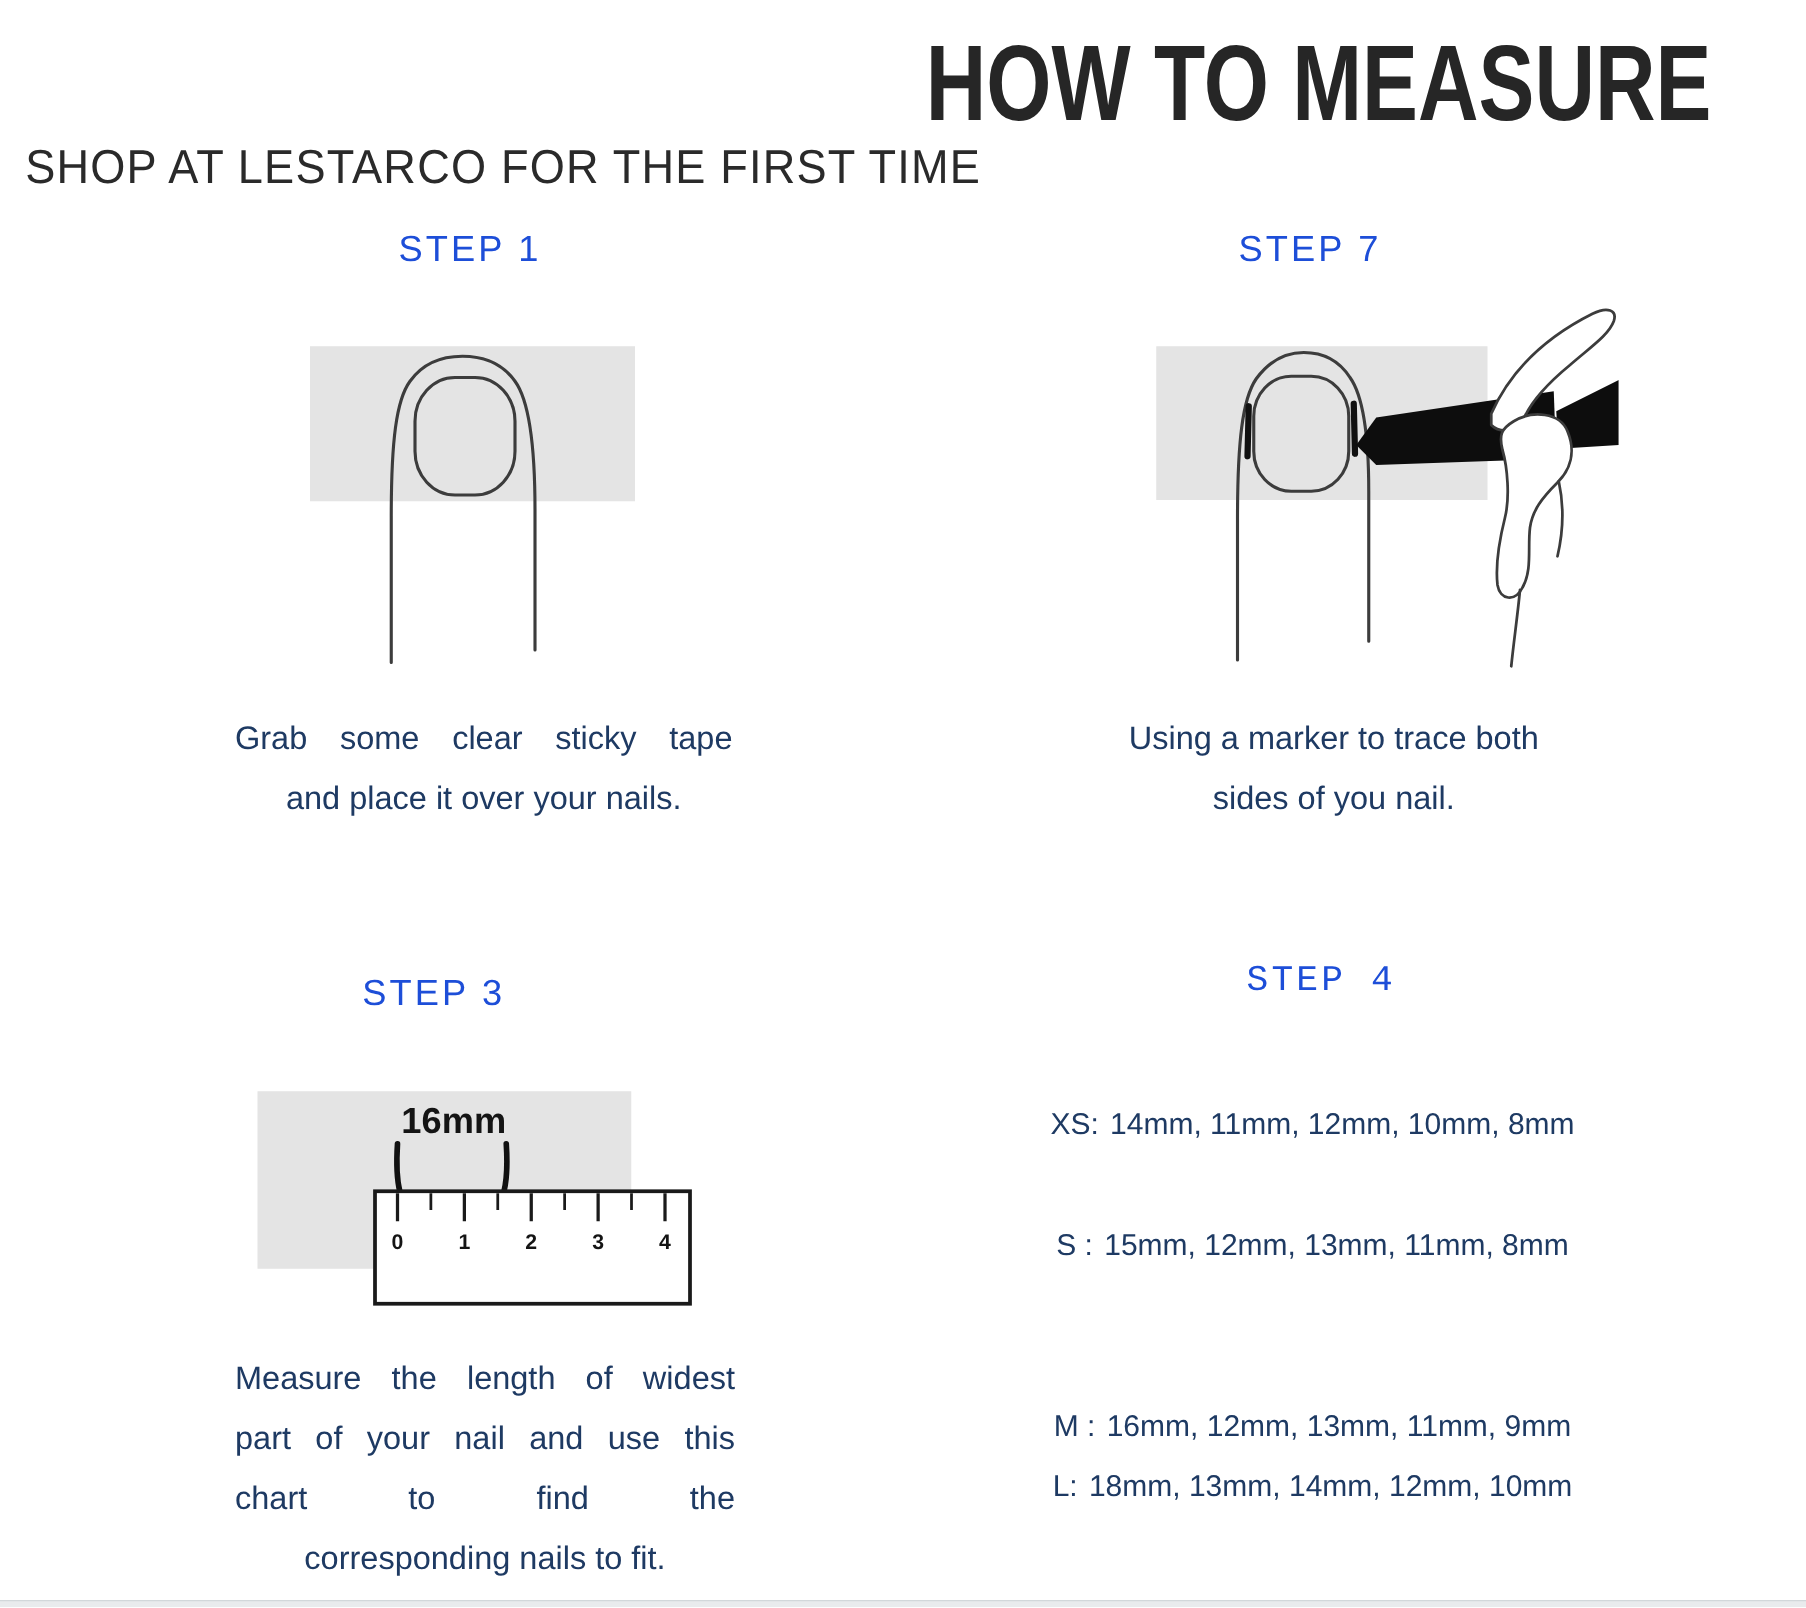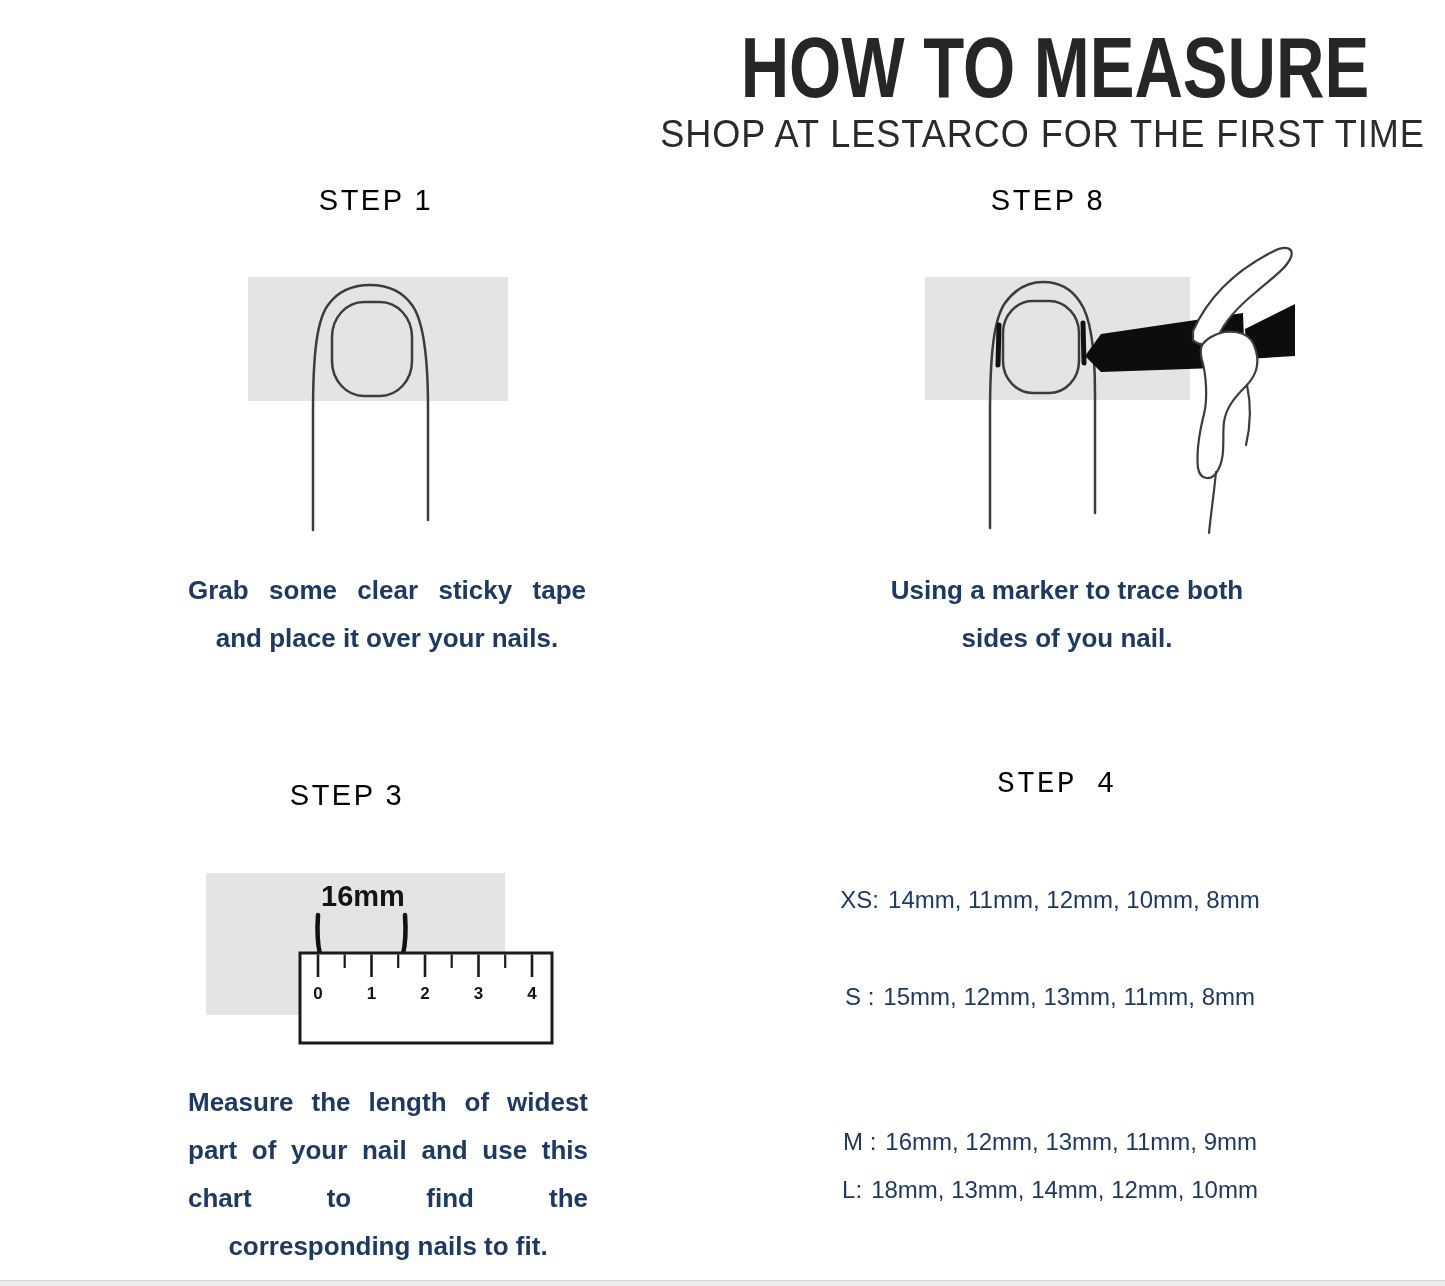--- a/index.html
+++ b/index.html
@@ -18,50 +18,49 @@
     display: inline-block;
     font-size: 86px;
     font-weight: bold;
     color: #262626;
     line-height: 1.0;
     transform: scaleX(0.78);
     transform-origin: center;
     letter-spacing: 0px;
     white-space: nowrap;
   }
-  .subtitle-wrap { top: 113px; left: 0; width: 100%; text-align: right; }
+  .subtitle-wrap { top: 113px; left: 0; width: 100%; text-align: left; }
   .subtitle-inner {
     display: inline-block;
     font-size: 38px;
     font-weight: normal;
     color: #2a2a2a;
     transform: scaleX(0.95);
     transform-origin: center;
     letter-spacing: 1px;
     white-space: nowrap;
   }
 
   .step-heading {
     font-size: 29px;
-    color: #000000;
+    color: #1d4ed8;
     letter-spacing: 2.5px;
     font-weight: 500;
     text-align: center;
     white-space: nowrap;
   }
   .h-step1 { top: 184px; left: 226px; width: 300px; }
   .h-step2 { top: 184px; left: 898px; width: 300px; }
   .h-step3 { top: 779px; left: 197px; width: 300px; }
   .h-step4 { top: 768px; left: 907px; width: 300px; font-family: Liberation Mono, monospace; }
 
   .body-text {
     font-size: 26px;
     color: #1e3a63;
     line-height: 48px;
-    font-weight: bold;
   }
   .t-step1 { top: 566px; left: 188px; width: 398px; }
   .t-step2 { top: 566px; left: 878px; width: 378px; text-align: center; }
   .t-step3 { top: 1078px; left: 188px; width: 400px; }
   .jline { text-align: justify; text-align-last: justify; }
   .lline { text-align: center; }
 
   .size-row {
     position: absolute;
     left: 790px;
@@ -93,21 +92,21 @@
 <div class="page">
 
   <div class="abs title-wrap">
     <div class="title-inner">HOW TO MEASURE</div>
   </div>
   <div class="abs subtitle-wrap">
     <div class="subtitle-inner">SHOP AT LESTARCO FOR THE FIRST TIME</div>
   </div>
 
   <div class="abs step-heading h-step1">STEP 1</div>
-  <div class="abs step-heading h-step2">STEP 8</div>
+  <div class="abs step-heading h-step2">STEP 7</div>
   <div class="abs step-heading h-step3">STEP 3</div>
   <div class="abs step-heading h-step4">STEP 4</div>
 
   <svg class="abs" style="left:230px; top:258px;" width="300" height="290" viewBox="0 0 300 290">
     <rect x="18" y="19" width="260" height="124" fill="#e4e4e4"></rect>
     <path d="M 83 272 L 83 155 C 83 95 87 62 98 47 C 108 33 122 27 140 27 C 158 27 172 33 182 47 C 193 62 198 95 198 150 L 198 262" fill="none" stroke="#3c3c3c" stroke-width="2.5" stroke-linecap="round"></path>
     <rect x="102" y="44" width="80" height="94" rx="32" ry="35" fill="none" stroke="#3c3c3c" stroke-width="2.5"></rect>
   </svg>
 
   <svg class="abs" style="left:895px; top:225px;" width="400" height="322" viewBox="0 0 400 322">

